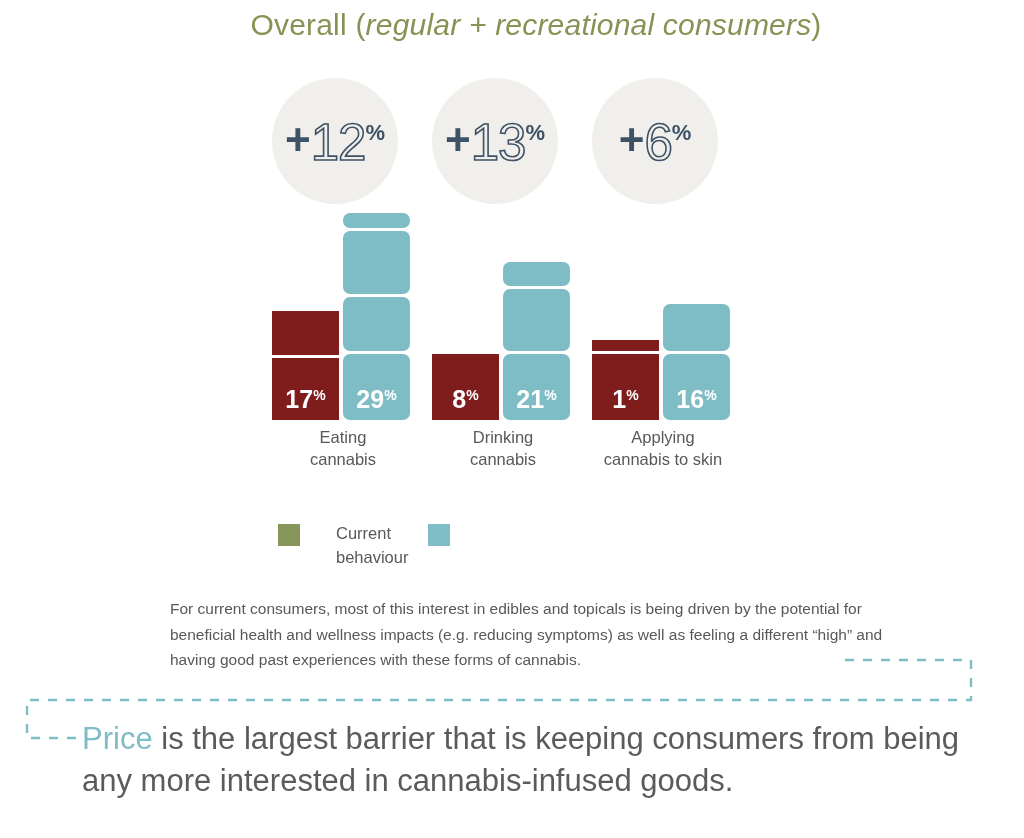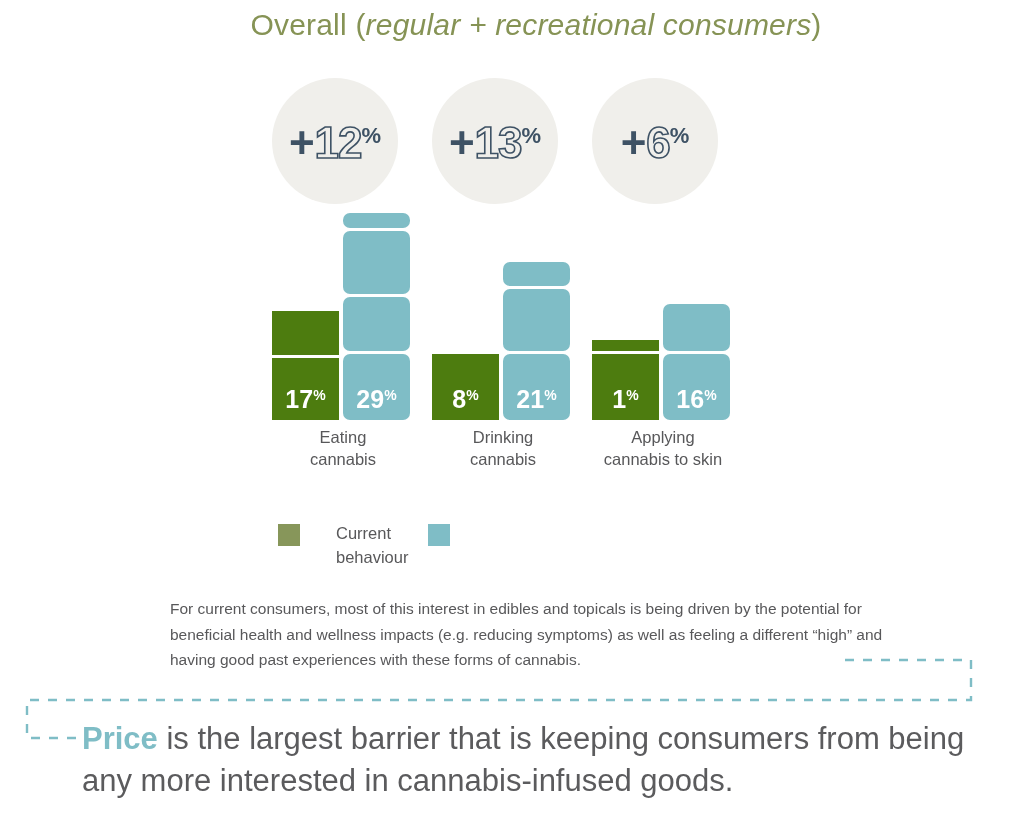--- a/index.html
+++ b/index.html
@@ -59,22 +59,22 @@
     line-height: 1;
     transform: translateY(2px);
   }
   .badge-plus {
     font-size: 44px;
     font-weight: bold;
     color: #3E5265;
     line-height: 0.86;
   }
   .badge-num {
-    font-size: 44px;
-    font-weight: bold;
+    font-size: 51px;
+    font-weight: normal;
     line-height: 0.86;
     color: transparent;
     -webkit-text-stroke: 1.6px #3E5265;
     letter-spacing: -1px;
   }
   .badge-pct {
     font-size: 22px;
     font-weight: bold;
     color: #3E5265;
     line-height: 1;
@@ -107,21 +107,21 @@
     flex-direction: column;
     justify-content: flex-end;
   }
   .bar.left  { left: 0px; }
   .bar.right { left: 71px; }
 
   .seg {
     width: 100%;
     margin-top: 3px;
   }
-  .seg.green { background: #4d7c0f; }
+  .seg.green { background: #7f1d1d; }
   .seg.blue  { background: #7FBDC6; border-radius: 7px; }
 
   .seg.value-seg {
     display: flex;
     align-items: flex-end;
     justify-content: center;
     box-sizing: border-box;
     padding-bottom: 8px;
   }
   .bar-value {
@@ -219,21 +219,21 @@
     position: absolute;
     left: 82px;
     top: 718px;
     width: 930px;
     font-size: 31px;
     color: #5B5B5D;
     line-height: 1.35;
   }
   #callout .kw {
     color: #7FBDC6;
-    font-weight: bold;
+    font-weight: normal;
   }
 </style>
 </head>
 <body>
 
 <div id="chart-title">
   <span>Overall (</span><span class="ital">regular + recreational consumers</span><span>)</span>
 </div>
 
 <div id="badge-row">

